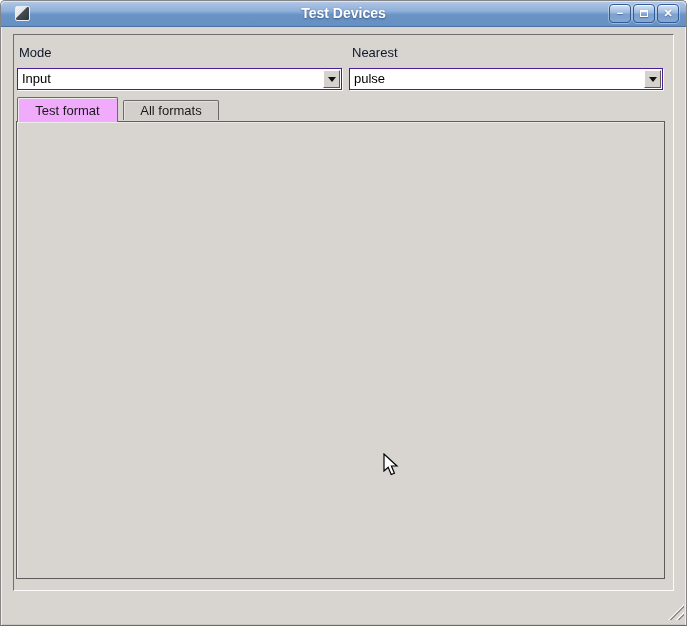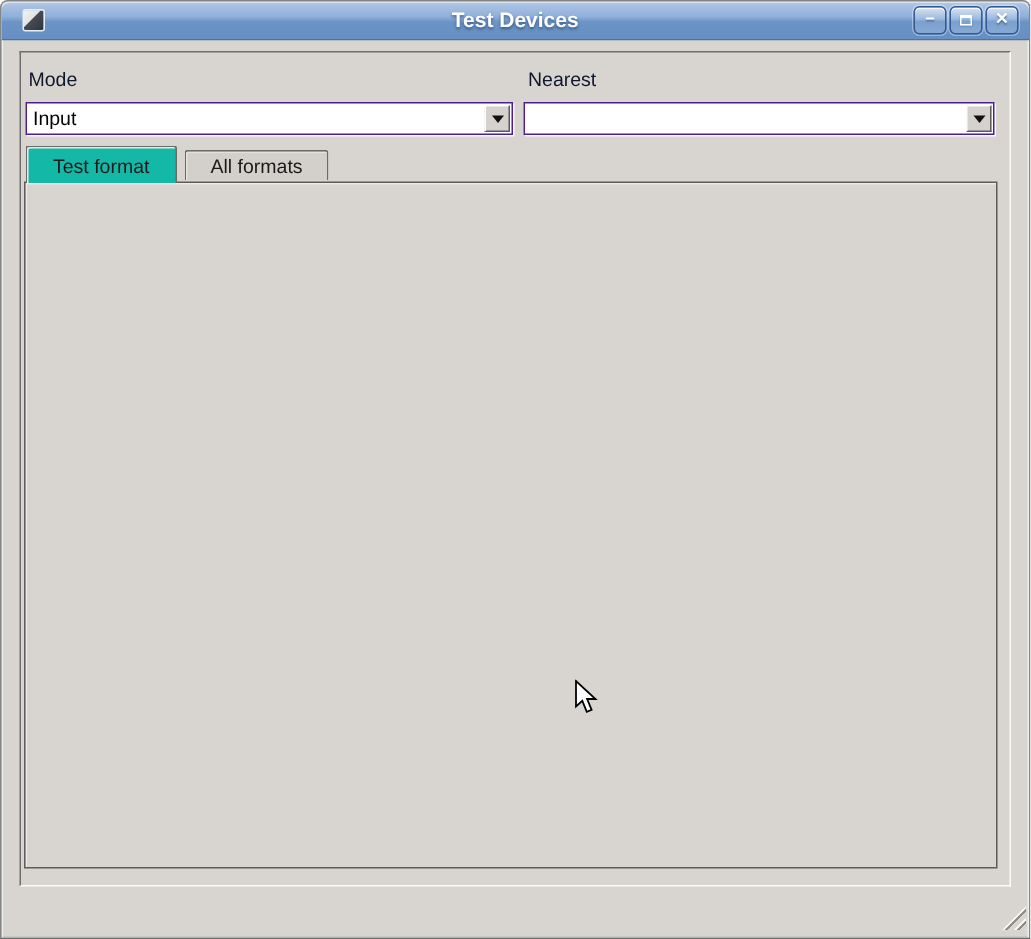--- a/index.html
+++ b/index.html
@@ -74,21 +74,21 @@
     background:#d5d1cd;
     border:1px solid; border-color:#fdfdfd #5a5a5a #5a5a5a #fdfdfd;
     display:flex; align-items:center; justify-content:center;
   }
   .tri { width:0; height:0; border-left:4px solid transparent; border-right:4px solid transparent; border-top:5px solid #101010; }
   
   .tab {
     position:absolute; display:flex; align-items:center; justify-content:center;
     border:1px solid #6a6a6a; border-bottom:none;
     border-radius:2px 2px 0 0; font-size:13px;
-    background:#14b8a6;
+    background:#f0abfc;
   }
   .tab.active { top:96px; height:25px; z-index:3; box-shadow: inset 1px 1px 0 #eceae8; }
   .tab.inactive { top:99px; height:20px; background:#d3d0cc; box-shadow: inset 1px 1px 0 #e4e2df; }
   
   .tab-panel {
     position:absolute; left:15px; top:120px; width:649px; height:458px;
     border:1px solid #5c5c5c;
     background:#d8d5d1;
     box-shadow: inset 1px 1px 0 #ecebe9;
     z-index:1;
@@ -153,20 +153,21 @@
   <div class="field-label" style="left:18px; top:44px;">Mode</div>
   <div class="combo" style="left:16px; top:67px; width:325px;">
     <span class="combo-text">Input</span>
     <span class="combo-arrow">
         <i class="tri"></i>
       </span>
   </div>
 
   <div class="field-label" style="left:351px; top:44px;">Nearest</div>
   <div class="combo" style="left:348px; top:67px; width:314px;">
+    <span class="combo-text">pulse</span>
     <span class="combo-arrow">
         <i class="tri"></i>
       </span>
   </div>
 
   <div class="tab active" style="left:16px; width:101px;">
     <span>Test format</span>
   </div>
   <div class="tab inactive" style="left:122px; width:96px;">
     <span>All formats</span>

